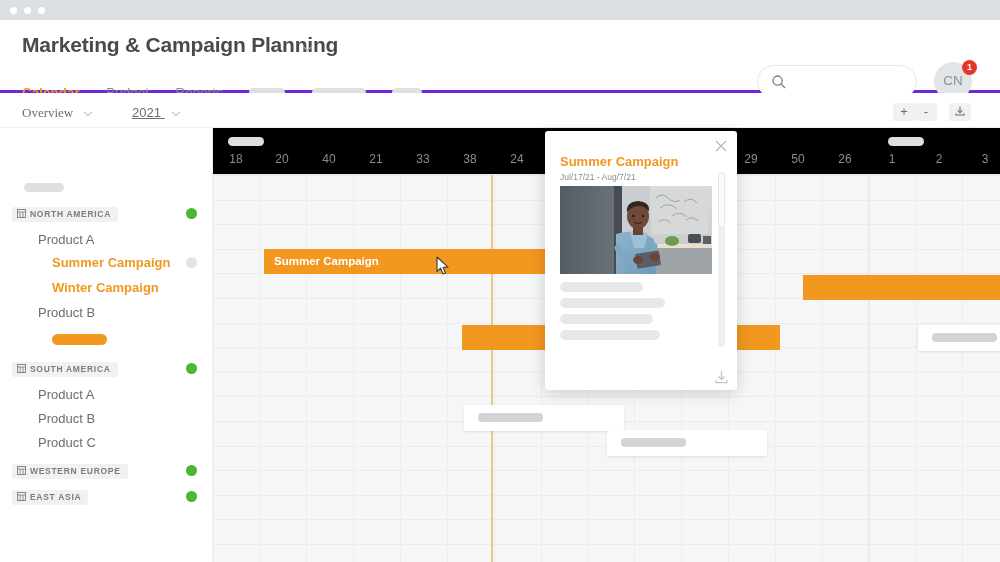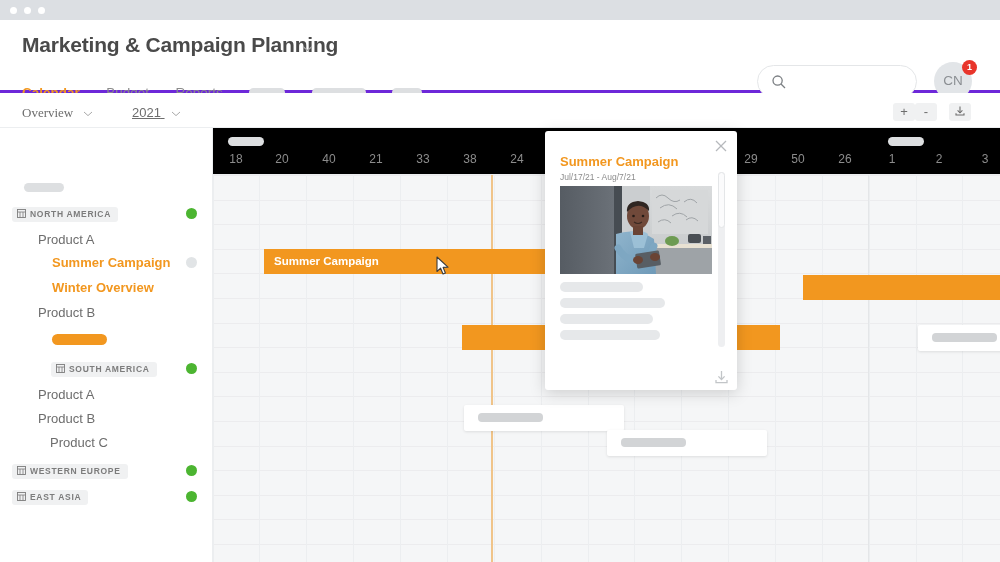--- a/index.html
+++ b/index.html
@@ -448,33 +448,33 @@
 <div class="reg" style="top: 205px;"><span class="reg-pill"><span class="bico"><svg width="9" height="9" viewBox="0 0 9 9" style="vertical-align:-1px">
             <rect x="0.5" y="0.5" width="8" height="8" stroke="#7c7c7c" stroke-width="0.9" fill="none"></rect>
             <line x1="0.5" y1="3" x2="8.5" y2="3" stroke="#7c7c7c" stroke-width="0.8"></line>
             <line x1="3" y1="3" x2="3" y2="8.5" stroke="#7c7c7c" stroke-width="0.8"></line>
             <line x1="6" y1="3" x2="6" y2="8.5" stroke="#7c7c7c" stroke-width="0.8"></line>
           </svg></span>NORTH AMERICA</span></div>
     <div class="reg-dot" style="top: 208px; background: rgb(76, 181, 49);"></div>
     <div class="node lvl1" style="top: 232px;">Product A</div>
     <div class="node lvl2" style="top: 255px;">Summer Campaign</div>
     <div class="reg-dot grey" style="top: 257px;"></div>
-    <div class="node lvl2" style="top: 280px;">Winter Overview</div>
+    <div class="node lvl2" style="top: 280px;">Winter Campaign</div>
     <div class="node lvl1" style="top: 305px;">Product B</div>
     <div class="node-skel" style="top: 334px;"></div>
-    <div class="reg" style="top: 360px; margin-left: 39px;"><span class="reg-pill"><span class="bico"><svg width="9" height="9" viewBox="0 0 9 9" style="vertical-align:-1px">
+    <div class="reg" style="top: 360px;"><span class="reg-pill"><span class="bico"><svg width="9" height="9" viewBox="0 0 9 9" style="vertical-align:-1px">
             <rect x="0.5" y="0.5" width="8" height="8" stroke="#7c7c7c" stroke-width="0.9" fill="none"></rect>
             <line x1="0.5" y1="3" x2="8.5" y2="3" stroke="#7c7c7c" stroke-width="0.8"></line>
             <line x1="3" y1="3" x2="3" y2="8.5" stroke="#7c7c7c" stroke-width="0.8"></line>
             <line x1="6" y1="3" x2="6" y2="8.5" stroke="#7c7c7c" stroke-width="0.8"></line>
           </svg></span>SOUTH AMERICA</span></div>
     <div class="reg-dot" style="top: 363px; background: rgb(76, 181, 49);"></div>
     <div class="node lvl1" style="top: 387px;">Product A</div>
     <div class="node lvl1" style="top: 411px;">Product B</div>
-    <div class="node lvl1" style="top: 435px; margin-left: 12px;">Product C</div>
+    <div class="node lvl1" style="top: 435px;">Product C</div>
     <div class="reg" style="top: 462px;"><span class="reg-pill"><span class="bico"><svg width="9" height="9" viewBox="0 0 9 9" style="vertical-align:-1px">
             <rect x="0.5" y="0.5" width="8" height="8" stroke="#7c7c7c" stroke-width="0.9" fill="none"></rect>
             <line x1="0.5" y1="3" x2="8.5" y2="3" stroke="#7c7c7c" stroke-width="0.8"></line>
             <line x1="3" y1="3" x2="3" y2="8.5" stroke="#7c7c7c" stroke-width="0.8"></line>
             <line x1="6" y1="3" x2="6" y2="8.5" stroke="#7c7c7c" stroke-width="0.8"></line>
           </svg></span>WESTERN EUROPE</span></div>
     <div class="reg-dot" style="top: 465px; background: rgb(76, 181, 49);"></div>
     <div class="reg" style="top: 488px;"><span class="reg-pill"><span class="bico"><svg width="9" height="9" viewBox="0 0 9 9" style="vertical-align:-1px">
             <rect x="0.5" y="0.5" width="8" height="8" stroke="#7c7c7c" stroke-width="0.9" fill="none"></rect>
             <line x1="0.5" y1="3" x2="8.5" y2="3" stroke="#7c7c7c" stroke-width="0.8"></line>

